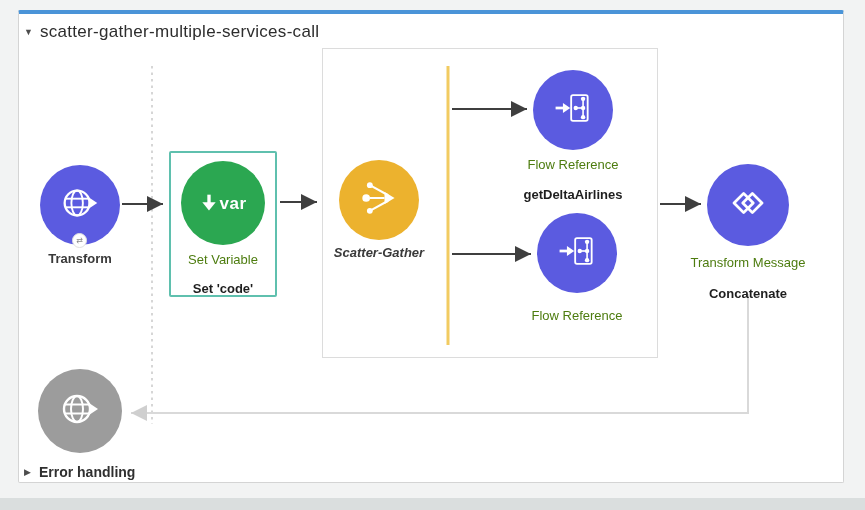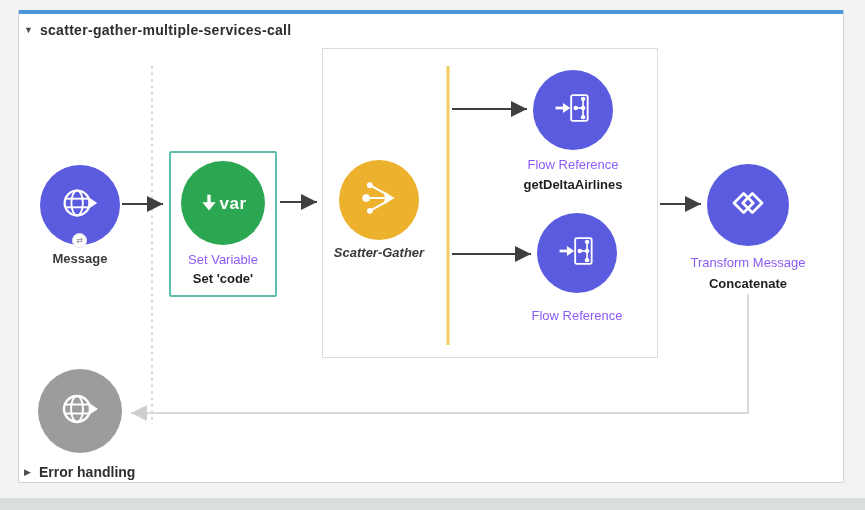--- a/index.html
+++ b/index.html
@@ -3,35 +3,35 @@
 <meta charset="utf-8">
 <style>
   html,body{margin:0;padding:0;background:#f2f3f3;font-family:"Liberation Sans",sans-serif;}
   .stage{position:relative;width:865px;height:510px;background:#f2f3f3;overflow:hidden;}
   .bottom-strip{position:absolute;left:0;top:498px;width:865px;height:12px;background:#dadede;}
   .card{position:absolute;left:18px;top:10px;width:826px;height:473px;background:#fff;
         border:1px solid #d4d4d4;border-top:4px solid var(--blue_bar,#4a94d8);border-radius:2px;
         box-sizing:border-box;}
   .flow-header{position:absolute;left:24px;top:22px;display:flex;align-items:center;gap:7px;}
   .tri{font-size:9px;color:#4d4d4d;line-height:1;cursor:pointer;}
-  .flow-title{font-size:14px;font-weight:700;color:#2d2d2d;letter-spacing:.3px;}
+  .flow-title{font-size:17px;font-weight:400;color:#2d2d2d;letter-spacing:.3px;}
   .sg-box{position:absolute;left:322px;top:48px;width:336px;height:310px;background:#fff;
           border:1px solid #dcdcdc;box-sizing:border-box;}
   .wires{position:absolute;left:0;top:0;pointer-events:none;}
   .node-circle{position:absolute;border-radius:50%;display:flex;align-items:center;justify-content:center;}
   .indigo{background:var(--indigo,#5b5be0);}
   .green{background:var(--green,#2ba751);}
   .amber{background:var(--amber,#ecb22e);}
   .graynode{background:var(--gray_node,#9c9c9c);}
   .sv-frame{position:absolute;left:169px;top:151px;width:108px;height:146px;
             border:2px solid var(--teal,#5fc0ae);border-radius:2px;background:#fff;box-sizing:border-box;}
   .lbl{position:absolute;text-align:center;line-height:1.25;}
   .node-label{font-size:13px;font-weight:600;color:#3a3a3a;}
-  .type-label{font-size:13px;color:#8b5cf6;}
-  .name-label{font-size:13px;font-weight:bold;color:#1e1e1e;}
+  .type-label{font-size:13px;color:#4d7c0f;}
+  .name-label{font-size:13px;font-weight:bold;color:#1e1e1e;margin-top:10px;}
   .badge{position:absolute;width:15px;height:15px;border-radius:50%;background:#fff;
          border:1px solid #e0e0e0;display:flex;align-items:center;justify-content:center;
          font-size:8px;color:#8a8a8a;box-sizing:border-box;}
   .var-icon{display:flex;flex-direction:row;align-items:center;color:#fff;}
   .var-icon .vtext{font-size:17px;font-weight:bold;line-height:1;margin-top:1px;letter-spacing:.5px;}
   .error-row{position:absolute;left:24px;top:464px;display:flex;align-items:center;gap:8px;}
   .error-label{font-size:14px;font-weight:600;color:#2f2f2f;text-align:center;}
 </style>
 </head>
 <body>
@@ -71,21 +71,21 @@
       <svg width="46" height="46" viewBox="0 0 48 48" fill="none">
         <circle cx="21" cy="24" r="13" stroke="#fff" stroke-width="2.4"></circle>
         <ellipse cx="21" cy="24" rx="6" ry="13" stroke="#fff" stroke-width="2"></ellipse>
         <line x1="9" y1="19.5" x2="33" y2="19.5" stroke="#fff" stroke-width="2"></line>
         <line x1="9" y1="28.5" x2="33" y2="28.5" stroke="#fff" stroke-width="2"></line>
         <path d="M33 18 L42 24 L33 30 Z" fill="#fff"></path>
       </svg>
     </span>
     <span class="badge" style="left:32px;top:68px;">⇄</span>
   </div>
-  <div class="lbl node-label" style="left:20px;top:251px;width:120px;">Message</div>
+  <div class="lbl node-label" style="left:20px;top:251px;width:120px;">Transform</div>
 
   <div class="sv-frame"></div>
   <div class="node-circle green" style="left:181px;top:161px;width:84px;height:84px;">
     <span class="var-icon">
       <svg width="20" height="20" viewBox="0 0 24 24">
         <line x1="12" y1="2" x2="12" y2="12" stroke="#fff" stroke-width="4"></line>
         <path d="M4 11 L20 11 L12 21 Z" fill="#fff"></path>
       </svg>
       <span class="vtext">var</span>
     </span>

